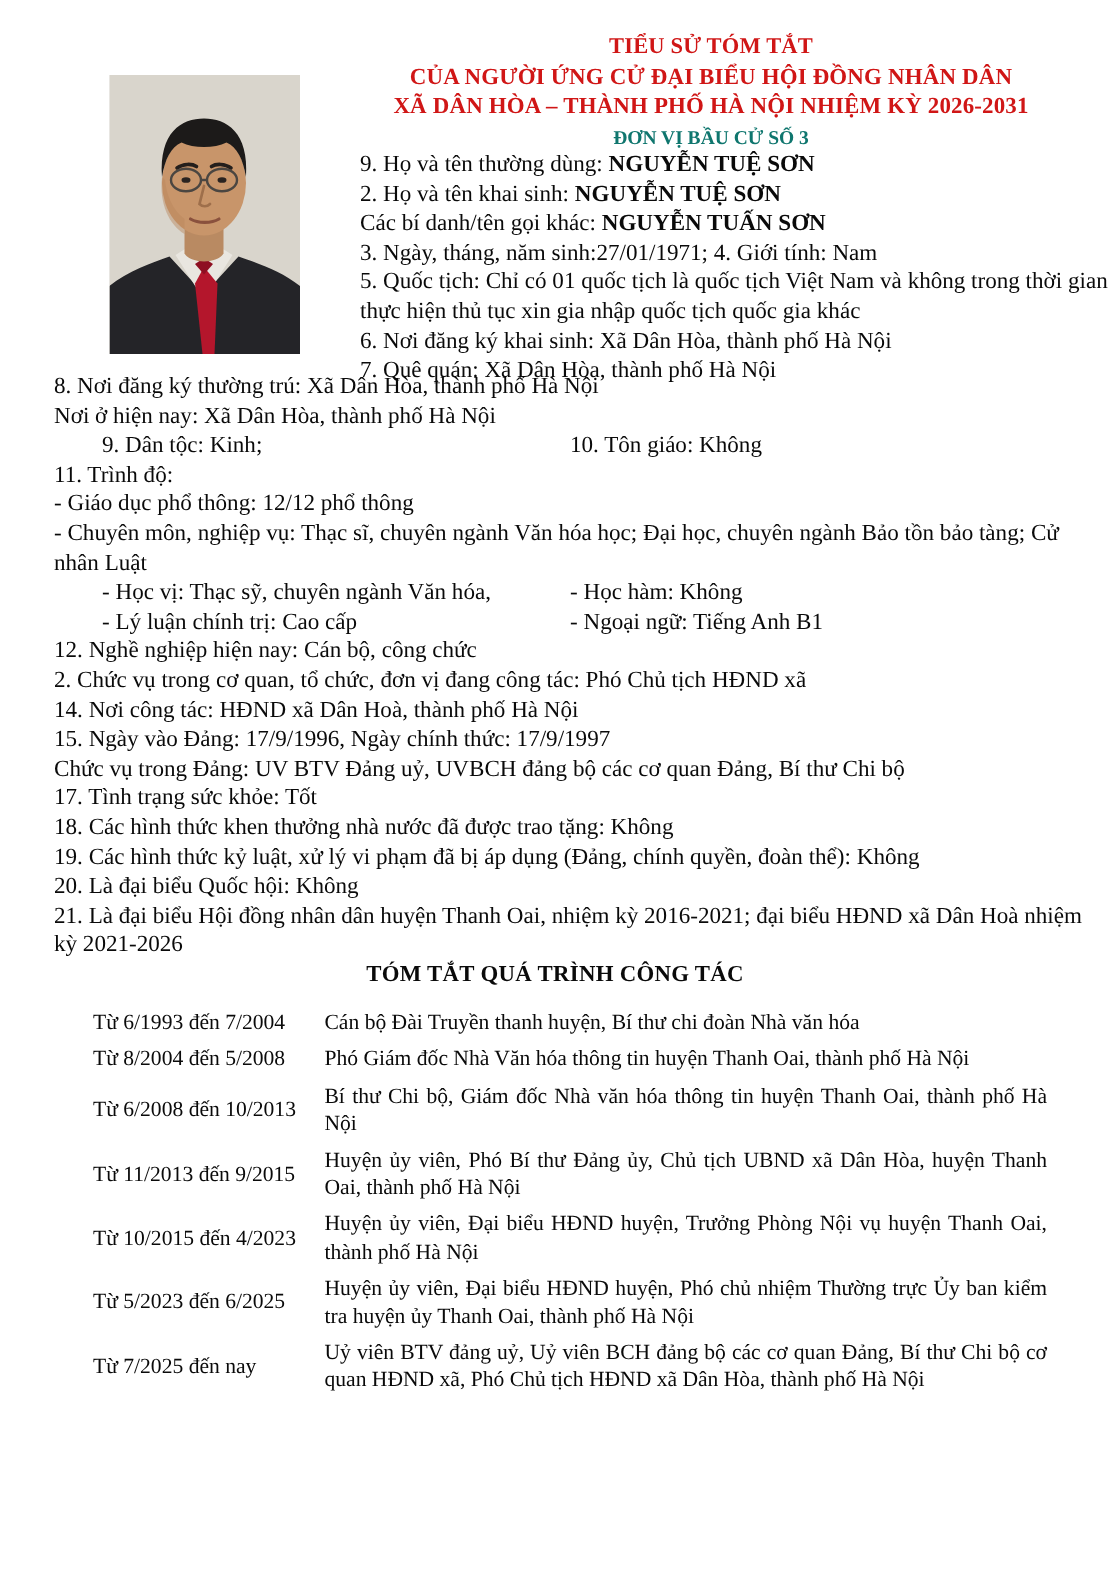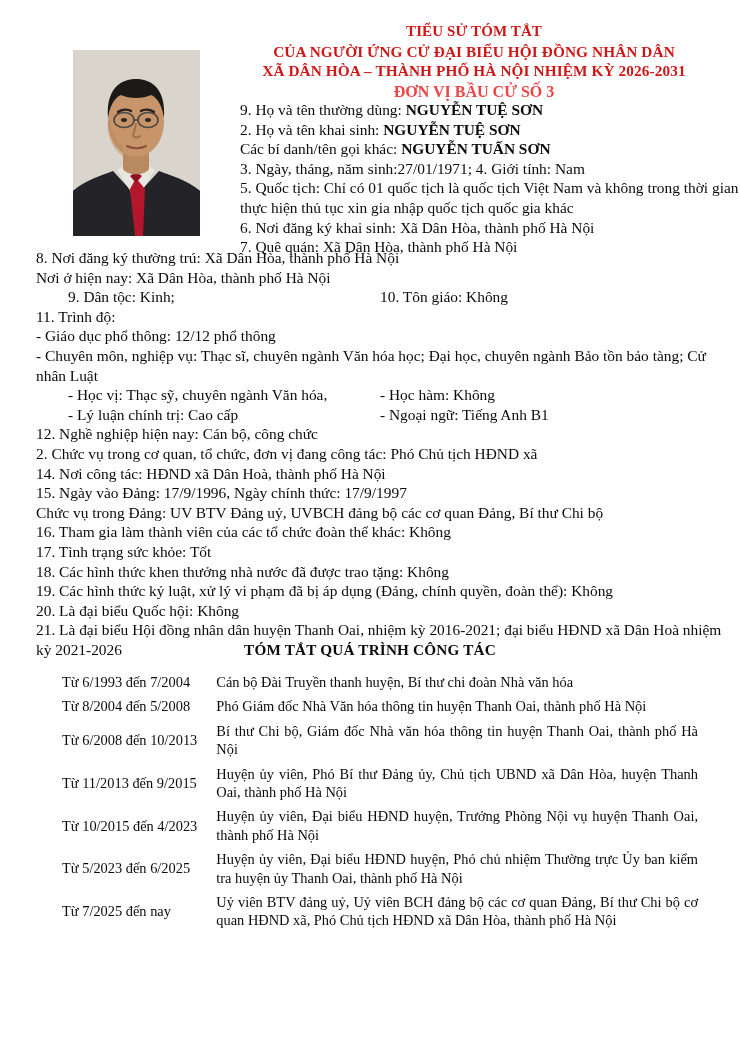--- a/index.html
+++ b/index.html
@@ -39,23 +39,23 @@
     font-weight: bold;
     font-size: 15.3px;
     line-height: 19.5px;
     letter-spacing: 0.1px;
     white-space: nowrap;
   }
   .title-line.l1 { font-size: 15px; }
   .title-line.l2 { font-size: 15.3px; }
   .title-line.l3 { font-size: 15.3px; }
   .subtitle-line {
-    color: #ef4444;
+    color: #0f766e;
     font-weight: bold;
-    font-size: 16px;
+    font-size: 13px;
     line-height: 19px;
     margin-top: 1px;
   }
 
   .indented-block {
     position: absolute;
     left: 240px; top: 100px;
     width: 500px;
   }
   .ind-line {
@@ -179,21 +179,20 @@
     <div class="bline">11. Trình độ:</div>
     <div class="bline">- Giáo dục phổ thông: 12/12 phổ thông</div>
     <div class="bline w">- Chuyên môn, nghiệp vụ: Thạc sĩ, chuyên ngành Văn hóa học; Đại học, chuyên ngành Bảo tồn bảo tàng; Cử nhân Luật</div>
     <div class="bline"><span class="tab-col">- Học vị: Thạc sỹ, chuyên ngành Văn hóa,</span><span>- Học hàm: Không</span></div>
     <div class="bline"><span class="tab-col">- Lý luận chính trị: Cao cấp</span><span>- Ngoại ngữ: Tiếng Anh B1</span></div>
     <div class="bline">12. Nghề nghiệp hiện nay: Cán bộ, công chức</div>
     <div class="bline">2. Chức vụ trong cơ quan, tổ chức, đơn vị đang công tác: Phó Chủ tịch HĐND xã</div>
     <div class="bline">14. Nơi công tác: HĐND xã Dân Hoà, thành phố Hà Nội</div>
     <div class="bline">15. Ngày vào Đảng: 17/9/1996,    Ngày chính thức: 17/9/1997</div>
     <div class="bline">Chức vụ trong Đảng: UV BTV Đảng uỷ, UVBCH đảng bộ các cơ quan Đảng, Bí thư Chi bộ</div>
-    <div class="bline">16. Tham gia làm thành viên của các tổ chức đoàn thể khác: Không</div>
     <div class="bline">17. Tình trạng sức khỏe: Tốt</div>
     <div class="bline">18. Các hình thức khen thưởng nhà nước đã được trao tặng: Không</div>
     <div class="bline">19. Các hình thức kỷ luật, xử lý vi phạm đã bị áp dụng (Đảng, chính quyền, đoàn thể): Không</div>
     <div class="bline">20. Là đại biểu Quốc hội: Không</div>
     <div class="bline w">21. Là đại biểu Hội đồng nhân dân huyện Thanh Oai, nhiệm kỳ 2016-2021; đại biểu HĐND xã Dân Hoà nhiệm kỳ 2021-2026</div>
   </div>
 
   <div class="work-heading">TÓM TẮT QUÁ TRÌNH CÔNG TÁC</div>
 
   <table class="work-table">

